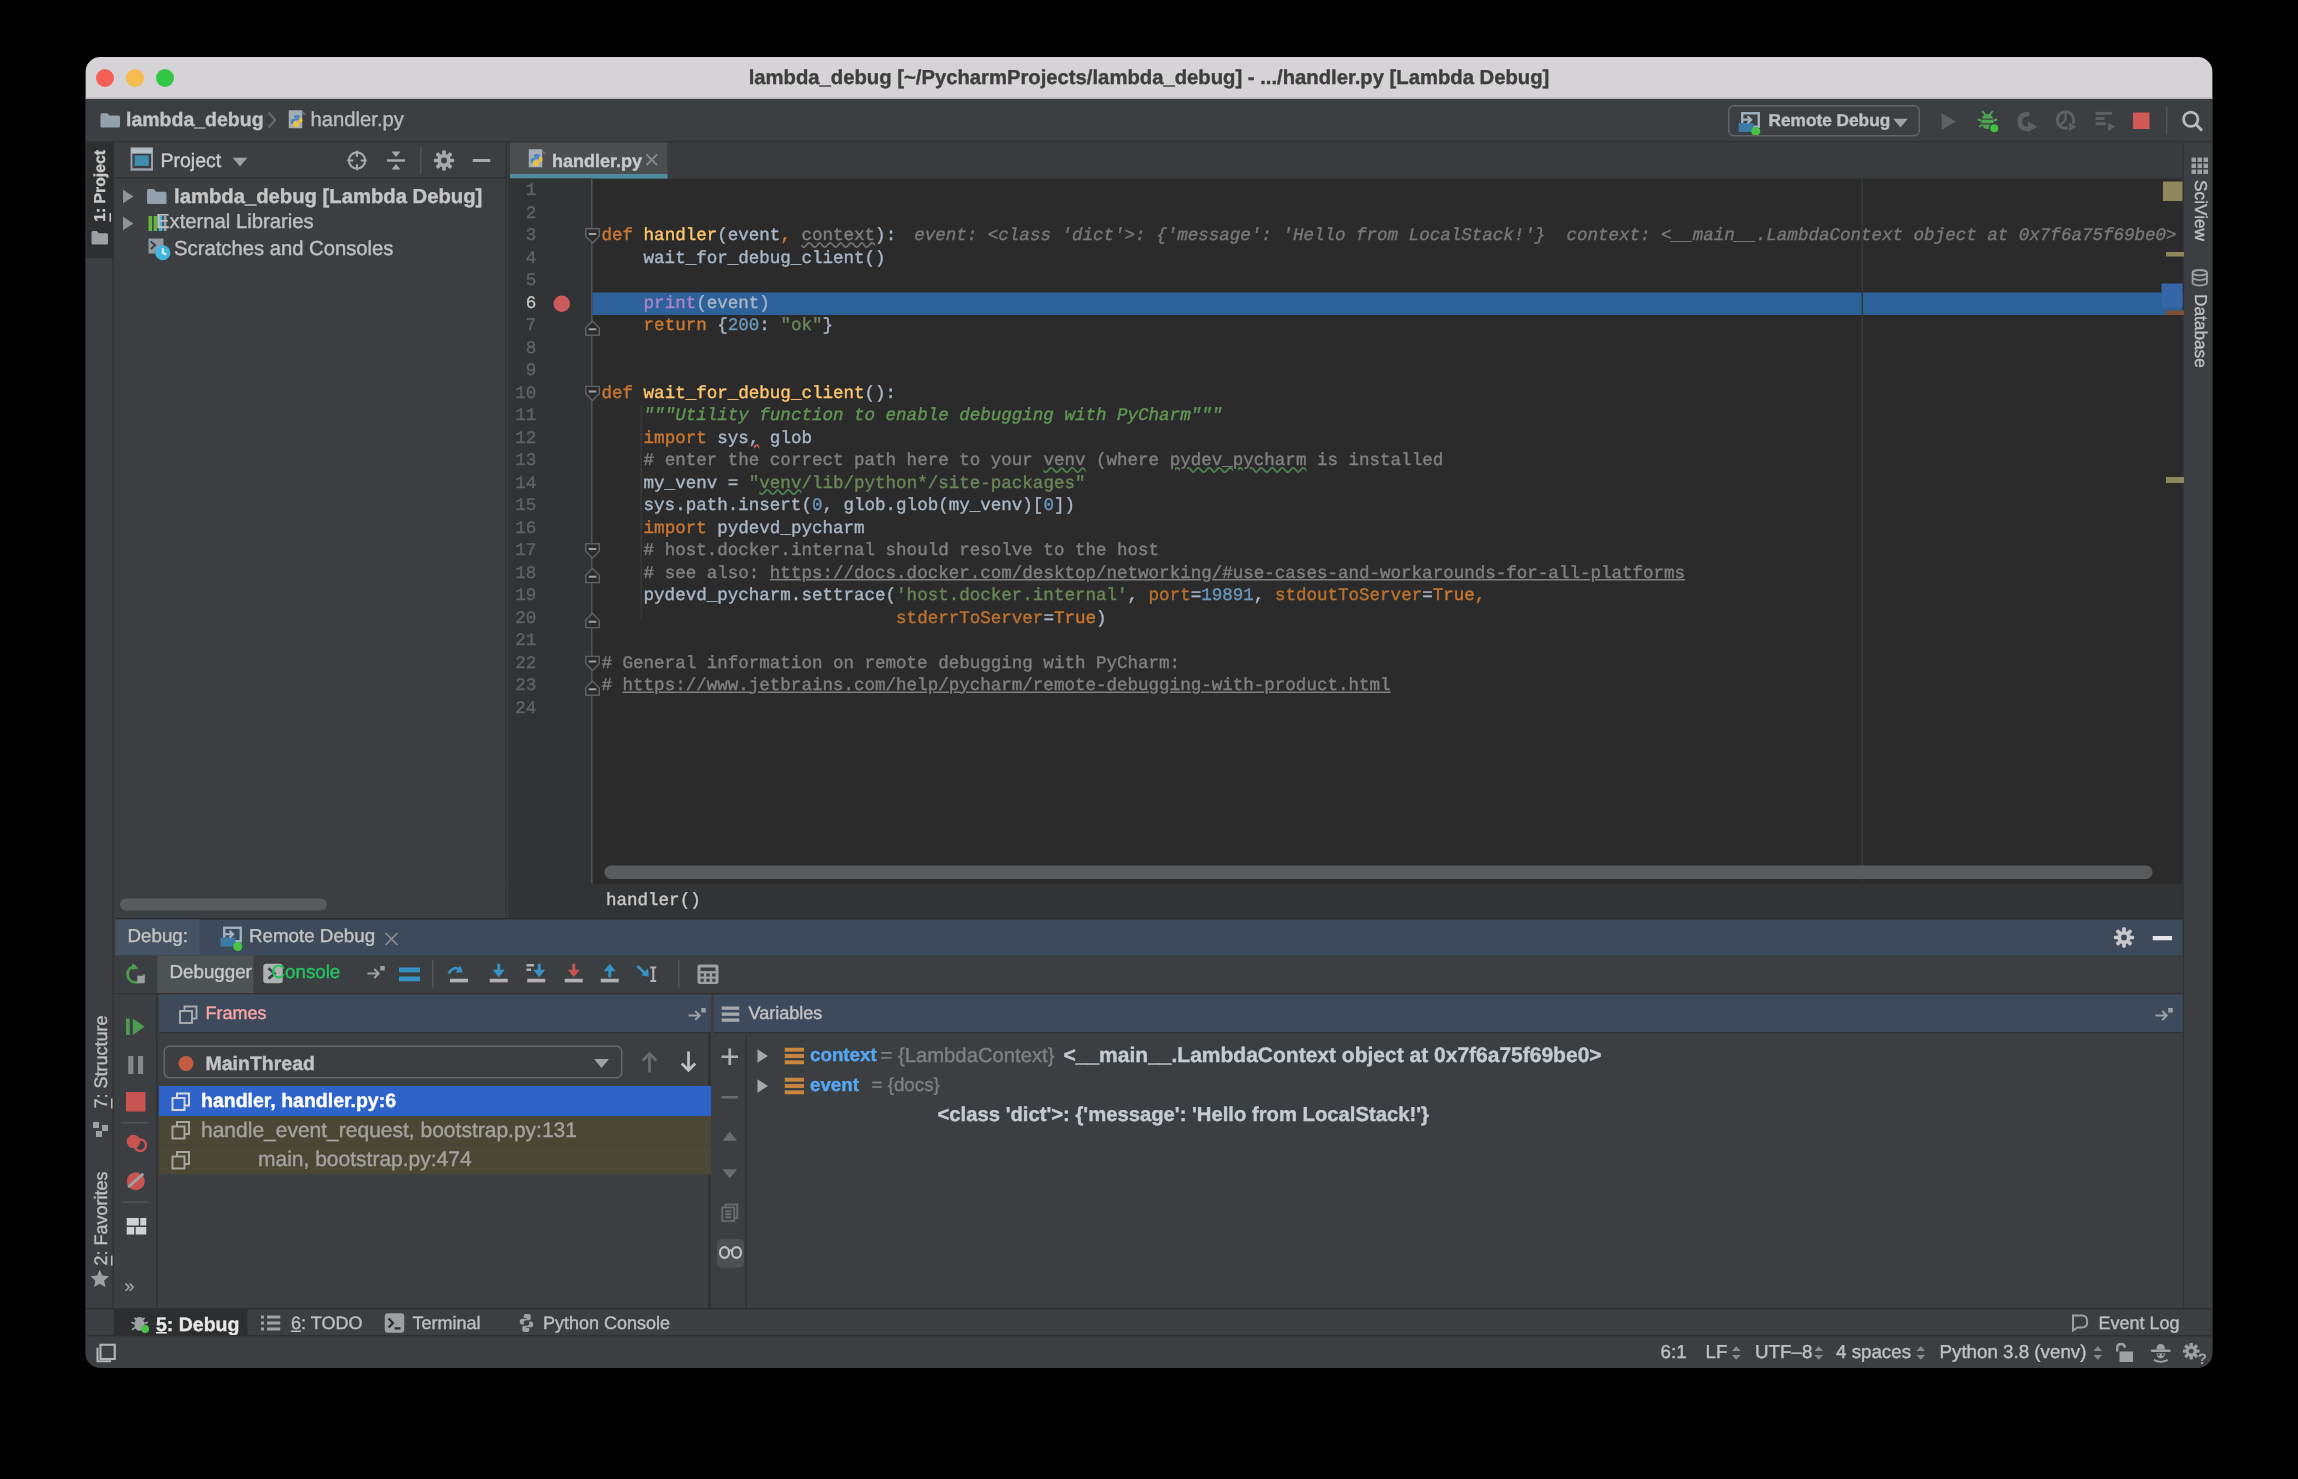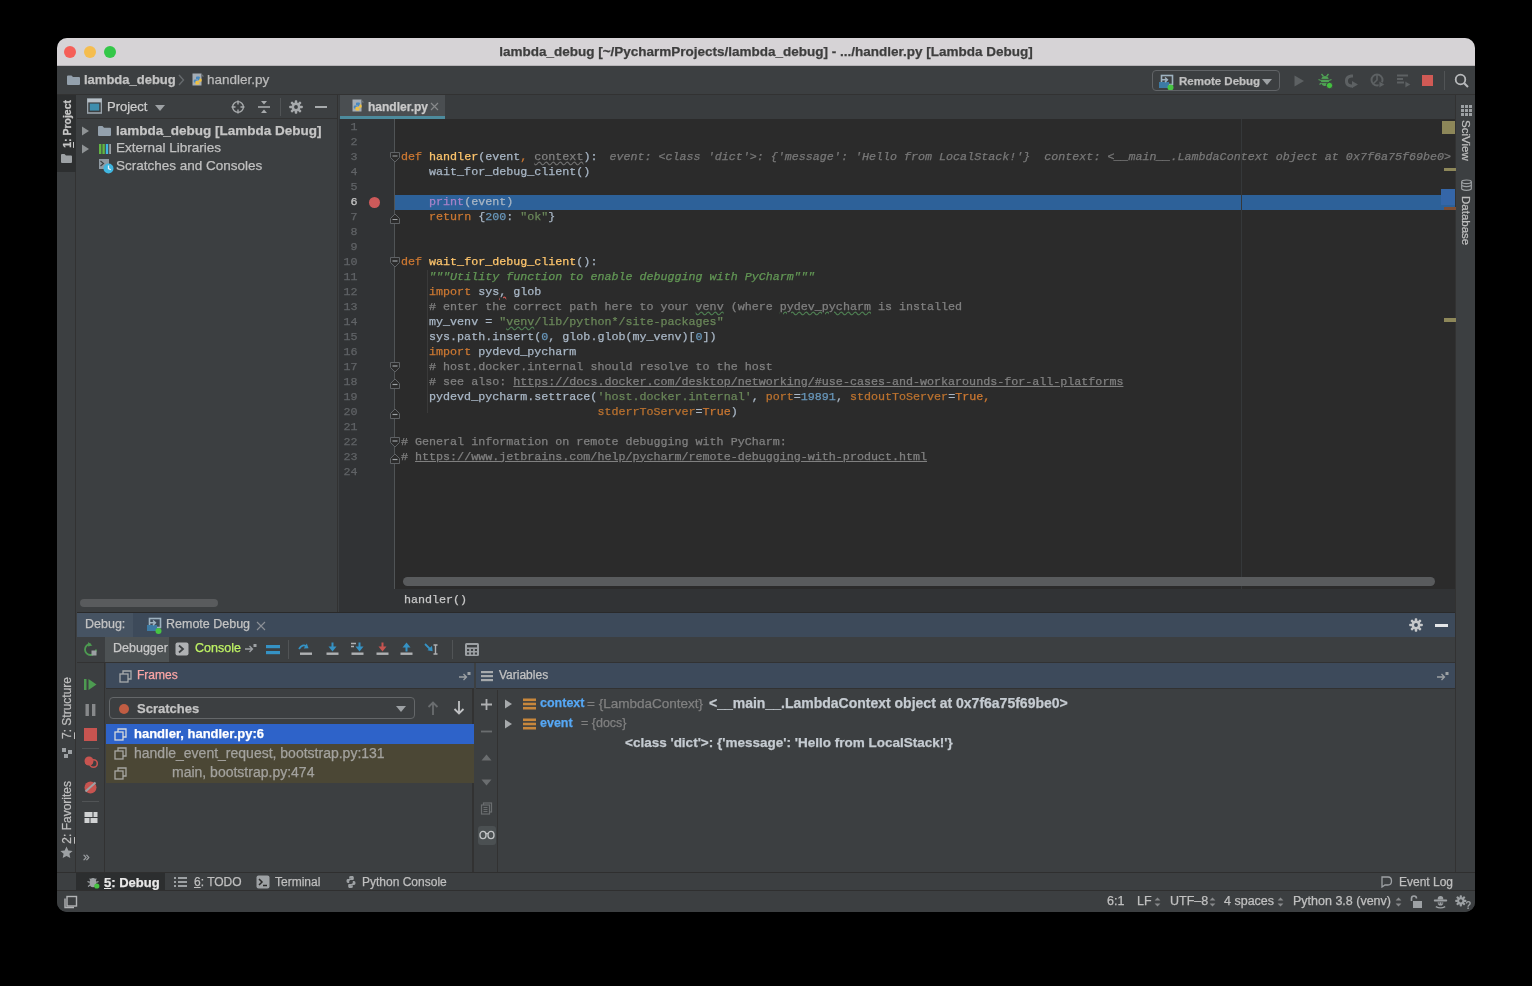--- a/index.html
+++ b/index.html
@@ -222,21 +222,21 @@
         <path d="M1 0.5 L8 5 L1 9.5 Z" fill="#8f9395"></path>
       </svg>
     <svg class="abs" style="left:21px; top:47px;" width="14" height="14" viewBox="0 0 14 14">
         <g>
           <rect x="1" y="2" width="2.4" height="10" fill="#62b543"></rect>
           <rect x="4.4" y="2" width="2.4" height="10" fill="#62b543"></rect>
           <rect x="7.8" y="2" width="2.4" height="10" fill="#40b6e0"></rect>
           <rect x="11.2" y="2" width="1.8" height="10" fill="#9da1a4"></rect>
         </g>
       </svg>
-    <span class="abs" style="left:39px; top:45px; font-size:13.5px; white-space:nowrap; color:#c0c0c0;">External Libraries</span>
+    <span class="abs" style="left:27px; top:45px; font-size:13.5px; white-space:nowrap; color:#c0c0c0;">External Libraries</span>
     <svg class="abs" style="left:21px; top:63px;" width="16" height="16" viewBox="0 0 16 16">
       <path d="M1 1 L11 1 L11 11 L1 11 Z" fill="#8f9aa2"></path>
         <path d="M2.5 3 L5.5 5.5 L2.5 8" stroke="#3c3f41" stroke-width="1.2" fill="none"></path>
       <circle cx="10.5" cy="10.5" r="5" fill="#40b6e0"></circle>
         <path d="M10.5 7.5 L10.5 10.5 L12.8 11.8" stroke="#eaf4f8" stroke-width="1.3" fill="none"></path>
     </svg>
     <span class="abs" style="left:39px; top:63px; font-size:13.5px; white-space:nowrap; color:#c0c0c0;">Scratches and Consoles</span>
 
     <div class="abs" style="left:3px; top:504px; width:138px; height:8px; background:#595b5d; border-radius:4px;"></div>
   </div>
@@ -393,21 +393,21 @@
         <path d="M4.5 2 L10 2 L7.2 5.5 Z" fill="#4d9b51" transform="rotate(40 7.5 2)"></path>
         <rect x="8.5" y="8.5" width="5" height="5" fill="#9da1a4"></rect>
       </svg>
       <div class="abs" style="left:28px; top:0; width:64px; height:25px; background:#4d5254;">
         <span class="abs" style="left:8px; top:4px; font-size:12.5px; color:#c8c8c8;">Debugger</span>
       </div>
       <svg class="abs" style="left:98px; top:5px;" width="14" height="14" viewBox="0 0 14 14">
           <rect x="0.5" y="0.5" width="13" height="13" rx="2" fill="#afb1b3"></rect>
           <path d="M4 3.5 L8 7 L4 10.5" stroke="#3c3f41" stroke-width="1.8" fill="none"></path>
         </svg>
-      <span class="abs" style="left:118px; top:4px; font-size:12.5px; color:#bef264;text-align:center;">Console</span>
+      <span class="abs" style="left:104px; top:4px; font-size:12.5px; color:#22c55e;text-align:center;">Console</span>
       <svg class="abs" style="left:167px; top:6px;" width="13" height="12" viewBox="0 0 13 12">
           <path d="M1 6 L8 6 M5.5 3 L8.5 6 L5.5 9" stroke="#9da1a4" stroke-width="1.3" fill="none"></path>
           <rect x="9.5" y="1" width="3" height="3" fill="#9da1a4"></rect>
         </svg>
       <svg class="abs" style="left:189px; top:6px;" width="14" height="13" viewBox="0 0 14 13">
           <rect x="0" y="2" width="14" height="3.2" fill="#3592c4"></rect>
           <rect x="0" y="8" width="14" height="3.2" fill="#3592c4"></rect>
         </svg>
       <div class="abs" style="left:211px; top:3px; width:1px; height:19px; background:#515456;"></div>
       <svg class="abs" style="left:221px; top:5px;" width="16" height="15" viewBox="0 0 16 15">
@@ -491,21 +491,21 @@
             <path d="M4 4 L4 1 L12 1 L12 9 L9 9" fill="none" stroke="#a7aaac" stroke-width="1.3"></path>
           </svg>
         <span class="abs" style="left:31px; top:5px; font-size:12px; color:#fca5a5;">Frames</span>
         <svg class="abs" style="left:352px; top:8px;" width="13" height="12" viewBox="0 0 13 12">
             <path d="M1 6 L8 6 M5.5 3 L8.5 6 L5.5 9" stroke="#9da1a4" stroke-width="1.3" fill="none"></path>
             <rect x="9.5" y="1" width="3" height="3" fill="#9da1a4"></rect>
           </svg>
       </div>
       <div class="abs" style="left:3px; top:34px; width:306px; height:22px; border:1px solid #646769; border-radius:4px;">
         <div class="abs" style="left:9px; top:5.5px; width:10px; height:10px; border-radius:50%; background:#c05d43;"></div>
-        <span class="abs" style="left:27px; top:3px; font-size:13px; font-weight:bold; color:#c3c3c3;">Scratches</span>
+        <span class="abs" style="left:27px; top:3px; font-size:13px; font-weight:bold; color:#c3c3c3;">MainThread</span>
         <svg class="abs" style="right:8px; top:8px;" width="10" height="6" viewBox="0 0 10 6">
             <path d="M0 0 L10 0 L5 6 Z" fill="#9da1a4"></path>
           </svg>
       </div>
       <svg class="abs" style="left:320px; top:37px;" width="14" height="16" viewBox="0 0 14 16">
           <path d="M7 15 L7 3 M2.5 7 L7 2.5 L11.5 7" stroke="#6a6d6f" stroke-width="1.8" fill="none"></path>
         </svg>
       <svg class="abs" style="left:346px; top:37px;" width="14" height="16" viewBox="0 0 14 16">
           <path d="M7 1 L7 13 M2.5 9 L7 13.5 L11.5 9" stroke="#c0c2c4" stroke-width="1.8" fill="none"></path>
         </svg>

